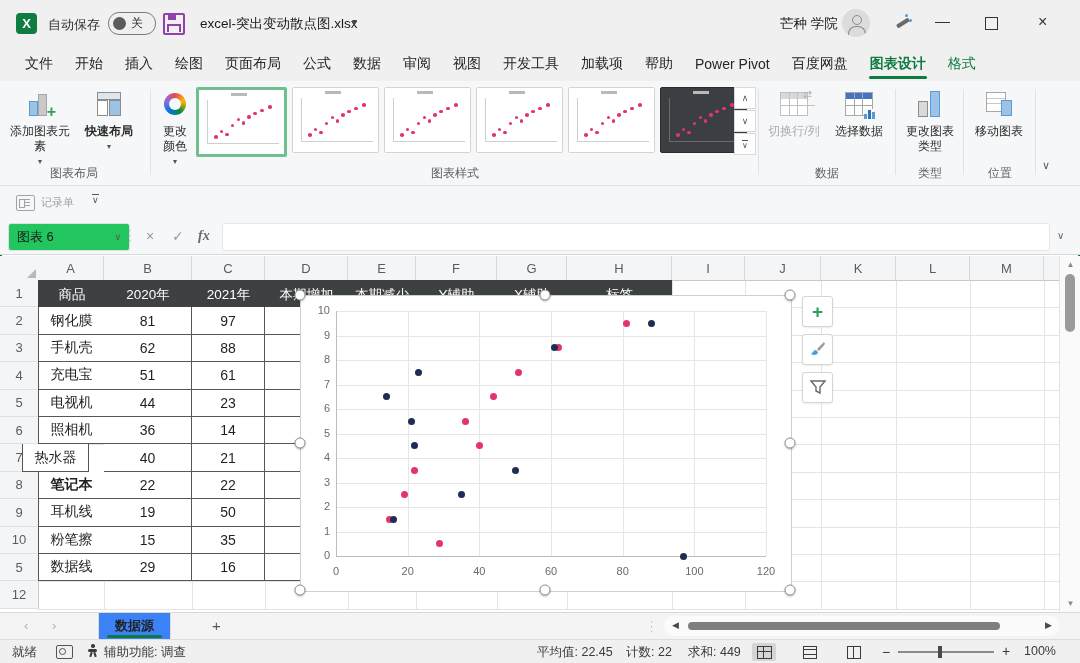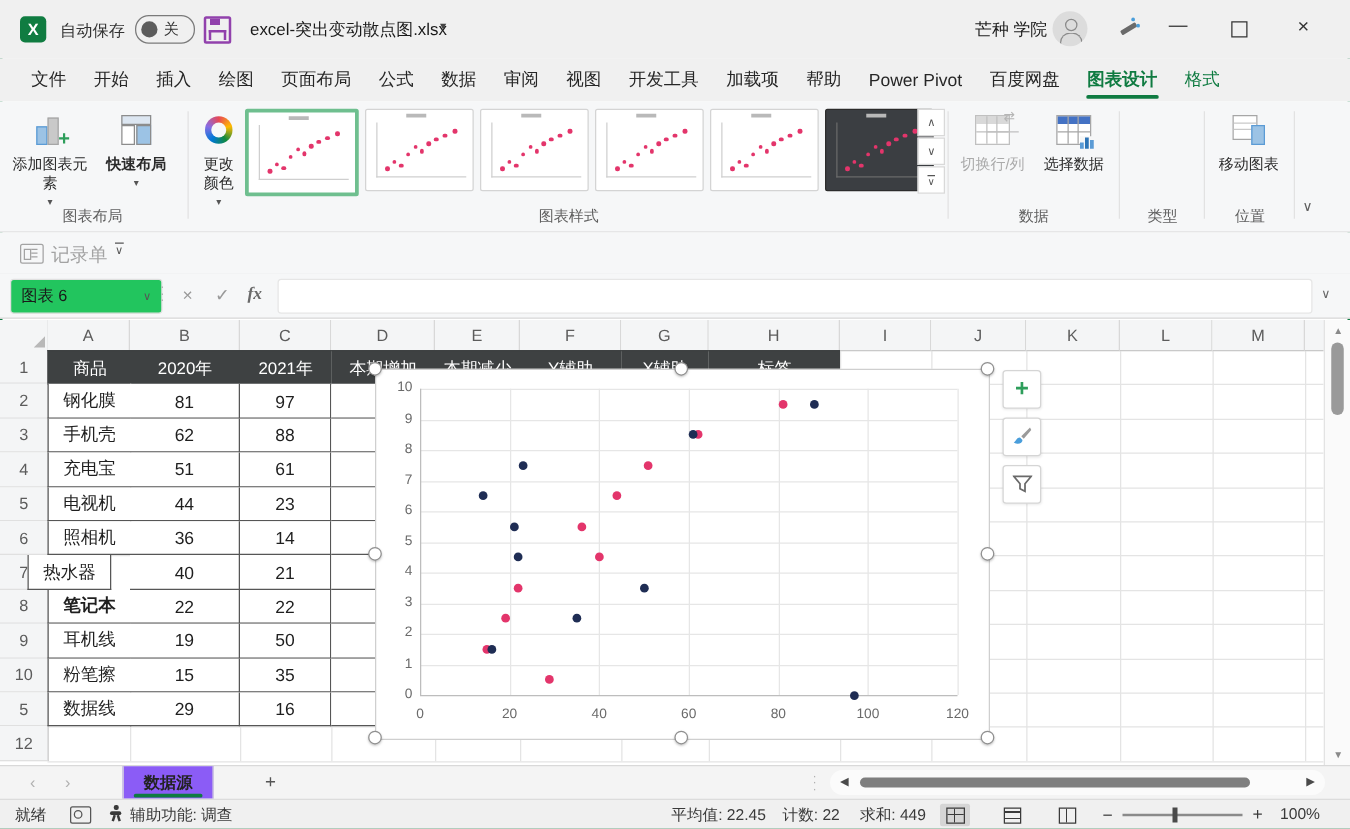--- a/index.html
+++ b/index.html
@@ -102,21 +102,21 @@
   #gal-scroll{left:734px;top:6px;position:absolute;display:flex;flex-direction:column;gap:1px;}
   #gal-scroll .gbtn{width:20px;height:20px;background:#fff;border:1px solid #d9d9d9;font-size:9px;color:#555;
       display:flex;align-items:center;justify-content:center;}
   #gal-scroll .gbtn .bar{border-top:1.5px solid #555;padding-top:1px;font-size:8px;line-height:7px;}
   #ribbon-collapse{left:1042px;top:78px;font-size:11px;color:#5f5f5f;position:absolute;}
   
   #qat{left:0;top:186px;width:1080px;height:33px;background:#f6f7f8;border-bottom:1px solid #e3e3e3;}
   #record-icon{left:16px;top:9px;width:17px;height:14px;border:1.5px solid #a3a3a3;border-radius:2px;}
   #record-icon:before{content:"";position:absolute;left:2px;top:3px;width:4px;height:7px;border:1px solid #a3a3a3;}
   #record-icon:after{content:"";position:absolute;left:8px;top:3px;width:5px;height:1px;background:#a3a3a3;box-shadow:0 3px 0 #a3a3a3,0 6px 0 #a3a3a3;}
-  #record-label{left:41px;top:9px;font-size:15px;color:#a3a3a3;}
+  #record-label{left:41px;top:9px;font-size:11px;color:#a3a3a3;}
   #qat-caret{left:92px;top:8px;font-size:9px;color:#555;border-top:1.5px solid #555;padding-top:1px;line-height:9px;}
   #formula-row{left:0;top:219px;width:1080px;height:35px;background:#f6f7f8;border-bottom:1px solid #d8d8d8;}
   #name-box{left:8px;top:4px;width:112px;height:26px;background:#22c55e;border:1px solid #e0e0e0;border-radius:3px;
             display:flex;align-items:center;font-size:13px;color:#1a1a1a;padding-left:8px;}
   #name-caret{margin-left:auto;margin-right:8px;font-size:9px;color:#555;}
   #fdots{left:128px;top:9px;width:3px;height:16px;color:#b0b0b0;font-size:11px;line-height:5px;letter-spacing:0;}
   .fbtn{top:9px;font-size:14px;color:#9a9a9a;}
   #fx-label{font-style:italic;font-family:"Liberation Serif","DejaVu Serif",serif;font-weight:bold;color:#6a6a6a;font-size:14px;}
   #formula-input{left:222px;top:4px;width:826px;height:26px;background:#fff;border:1px solid #e6e6e6;border-radius:3px;}
   #formula-expand{left:1057px;top:11px;font-size:10px;color:#666;}
@@ -146,21 +146,21 @@
   .side-btn{position:absolute;left:802px;width:29px;height:29px;background:#fff;border:1px solid #d5d5d5;border-radius:3px;
             box-shadow:0 1px 2px rgba(0,0,0,.08);z-index:6;display:flex;align-items:center;justify-content:center;}
   #btn-plus{color:#2e9e5b;font-size:19px;font-weight:bold;}
   
   #vscroll{left:1059px;top:256px;width:21px;height:356px;background:#fafafa;border-left:1px solid #e3e3e3;z-index:8;}
   #vscroll .arr{position:absolute;left:0;width:21px;text-align:center;font-size:8px;color:#8a8a8a;}
   #vthumb{position:absolute;left:5px;top:18px;width:10px;height:58px;background:#9a9a9a;border-radius:5px;}
   
   #tabbar{left:0;top:612px;width:1080px;height:27px;background:#f4f4f4;border-top:1px solid #d9d9d9;}
   .nav-arr{top:5px;font-size:13px;color:#b0b0b0;}
-  #sheet-tab{left:98px;top:0;height:26px;padding:0 16px;background:#8b5cf6;border-left:1px solid #dcdcdc;border-right:1px solid #dcdcdc;
+  #sheet-tab{left:98px;top:0;height:26px;padding:0 16px;background:#3b82f6;border-left:1px solid #dcdcdc;border-right:1px solid #dcdcdc;
              display:flex;align-items:center;font-size:13px;font-weight:bold;color:#222;position:absolute;}
   #sheet-tab:after{content:"";position:absolute;left:8px;right:8px;bottom:1px;height:3px;background:#0f7b41;border-radius:2px;}
   #add-sheet{left:212px;top:4px;font-size:15px;color:#555;}
   #hsplit{left:650px;top:6px;color:#b0b0b0;font-size:10px;line-height:5px;}
   #hscroll{left:664px;top:3px;width:396px;height:20px;background:#fbfbfb;border-radius:10px;position:absolute;}
   #hscroll .harr{position:absolute;top:4px;font-size:9px;color:#4a4a4a;}
   #hthumb{position:absolute;left:24px;top:6px;width:312px;height:8px;background:#7f7f7f;border-radius:4px;}
   
   #statusbar{left:0;top:639px;width:1080px;height:24px;background:#f0f0f0;border-top:1px solid #dcdcdc;font-size:12.5px;color:#3a3a3a;}
   #ready{left:12px;top:4px;}
@@ -380,20 +380,29 @@
             <span class="mini-bars">
               <i class="m1"></i>
               <i class="m2"></i>
               <i class="m3"></i>
             </span>
           </span>
         </span>
       <span>选择数据</span>
     </div>
     <div class="rsep" style="left:895px;"></div>
+    <div class="bigbtn" style="left:899px;width:62px;">
+      <span class="ic">
+          <span class="icon-cbars">
+            <i class="c1"></i>
+            <i class="c2"></i>
+          </span>
+        </span>
+      <span style="width:58px;">更改图表类型</span>
+    </div>
     <div class="rsep" style="left:963px;"></div>
     <div class="bigbtn" style="left:967px;width:64px;">
       <span class="ic">
           <span class="icon-move">
             <span class="pg"></span>
             <span class="br"></span>
           </span>
         </span>
       <span>移动图表</span>
     </div>

